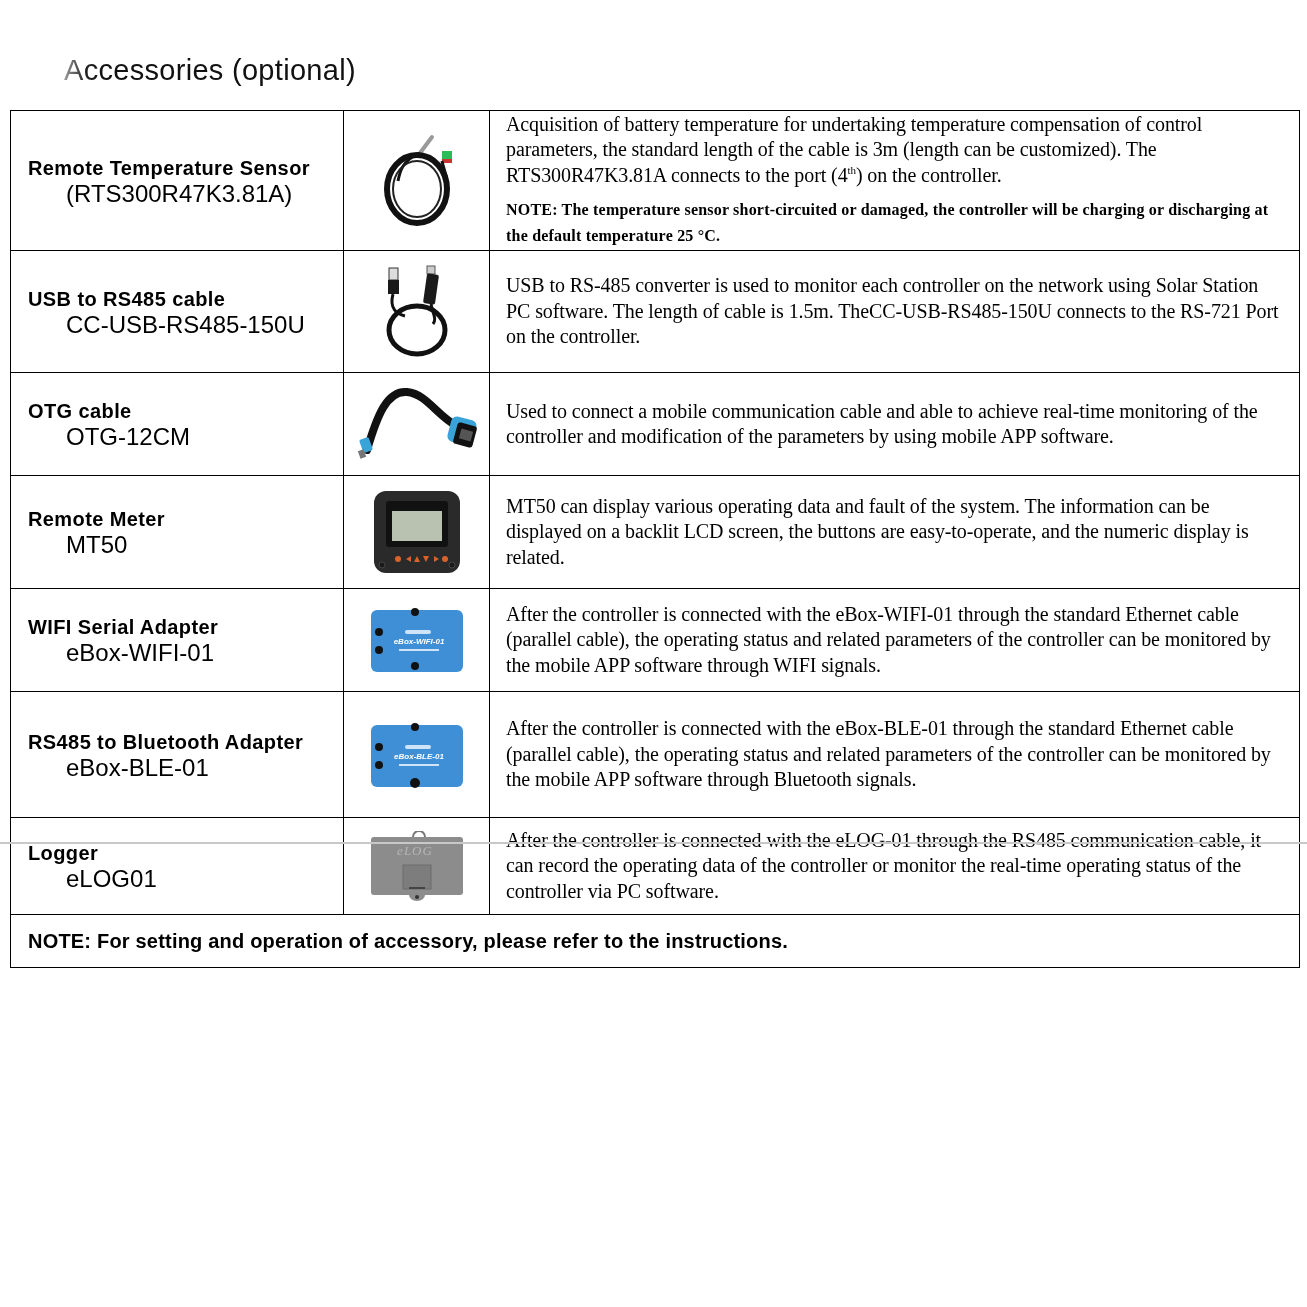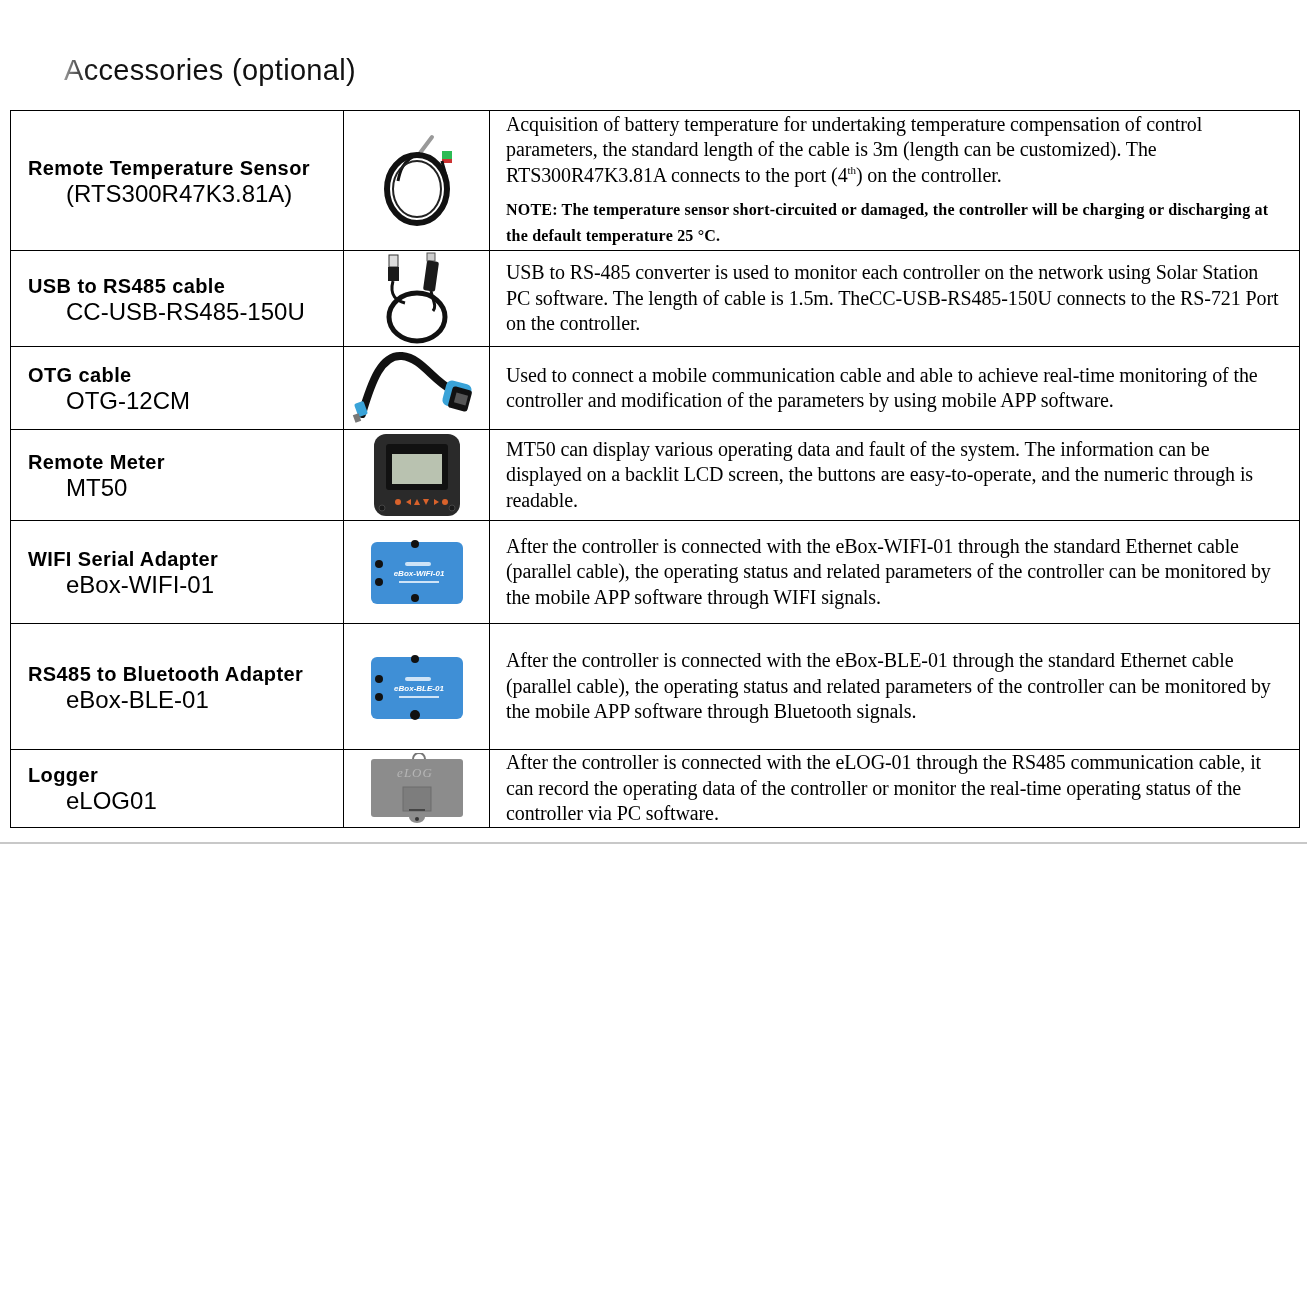--- a/index.html
+++ b/index.html
@@ -4,21 +4,21 @@
 <style>
   html, body { margin: 0; padding: 0; background: #ffffff; }
   body { width: 1307px; height: 1307px; position: relative; overflow: hidden;
          font-family: "Liberation Sans", sans-serif; color: #000; }
   .title { position: absolute; left: 64px; top: 54px; font-size: 29px; font-weight: normal;
            letter-spacing: 0.3px; color: #111; margin: 0;
            background: linear-gradient(90deg, #9a9a9a 0px, #222 22px, #111 40px);
            -webkit-background-clip: text; background-clip: text; -webkit-text-fill-color: transparent; }
   table.acc { position: absolute; left: 10px; top: 110px; width: 1289px;
               border-collapse: collapse; table-layout: fixed; }
-  table.acc td { border: 1.5px solid #000; vertical-align: middle; padding: 0; }
+  table.acc td { border: 1.5px solid #000; vertical-align: middle; padding: 13px; }
   col.c1 { width: 333px; } col.c2 { width: 146px; } col.c3 { width: 810px; }
   .name-cell { padding-left: 17px !important; }
   .nm { font-weight: bold; font-size: 20px; line-height: 26px; letter-spacing: 0.4px; }
   .md { font-size: 24px; line-height: 26px; margin-left: 38px; }
   .img-cell { text-align: center; }
   .desc-cell { padding: 0 14px 0 16px !important; font-family: Liberation Serif, serif; margin-top: 40px; }
   .desc { font-size: 20px; line-height: 25.5px; letter-spacing: -0.1px; }
   .desc-note { font-size: 16px; line-height: 26px; font-weight: bold; margin-top: 9px; letter-spacing: 0.2px; }
   .desc sup { font-size: 11px; vertical-align: 8px; line-height: 0; }
   .note-row td { padding-left: 17px !important; font-weight: bold; font-size: 20px; height: 26px; letter-spacing: 0.2px; }
@@ -115,21 +115,21 @@
           <polygon points="34,70 39,67 39,73" fill="#d9622b"></polygon>
           <polygon points="45,73 42,67 48,67" fill="#d9622b" transform="rotate(180 45 70)"></polygon>
           <polygon points="51,67 57,67 54,73" fill="#d9622b"></polygon>
           <polygon points="62,67 62,73 67,70" fill="#d9622b"></polygon>
           <circle cx="73" cy="70" r="3" fill="#d9622b"></circle>
           <circle cx="10" cy="76" r="3" fill="#1a1a1a" stroke="#444"></circle>
           <circle cx="80" cy="76" r="3" fill="#1a1a1a" stroke="#444"></circle>
         </svg>
       </td>
       <td class="desc-cell">
-        <div class="desc">MT50 can display various operating data and fault of the system. The information can be displayed on a backlit LCD screen, the buttons are easy-to-operate, and the numeric through is readable.</div>
+        <div class="desc">MT50 can display various operating data and fault of the system. The information can be displayed on a backlit LCD screen, the buttons are easy-to-operate, and the numeric display is related.</div>
       </td>
     </tr>
 
     <tr style="height:103px">
       <td class="name-cell">
         <div class="nm">WIFI Serial Adapter</div>
         <div class="md">eBox-WIFI-01</div>
       </td>
       <td class="img-cell">
         <svg width="96" height="72" viewBox="0 0 96 72">
@@ -184,16 +184,19 @@
           <rect x="40" y="56" width="16" height="2" fill="#444"></rect>
           <path d="M40 64 a8 6 0 0 0 16 0" fill="#8c8c8c"></path>
           <circle cx="48" cy="66" r="2" fill="#333"></circle>
         </svg>
       </td>
       <td class="desc-cell">
         <div class="desc">After the controller is connected with the eLOG-01 through the RS485 communication cable, it can record the operating data of the controller or monitor the real-time operating status of the controller via PC software.</div>
       </td>
     </tr>
 
+    <tr class="note-row">
+      <td colspan="3">NOTE: For setting and operation of accessory, please refer to the instructions.</td>
+    </tr>
   </tbody>
 </table>
 
 <div class="divider"></div>
 
 </body></html>

